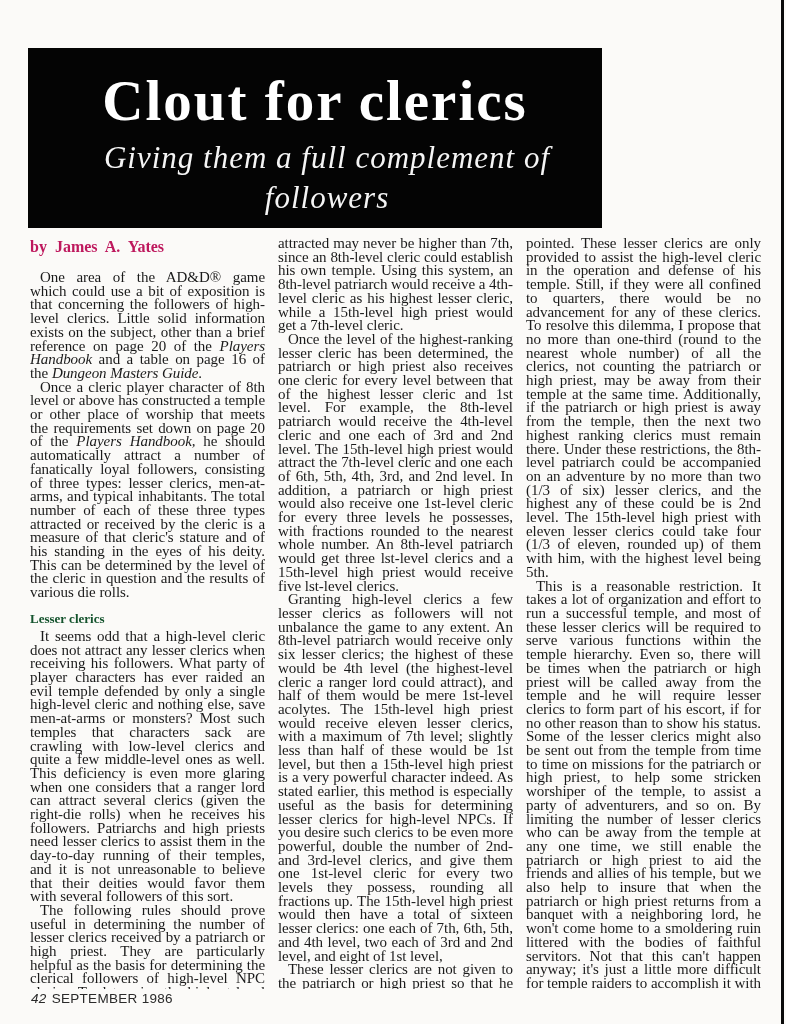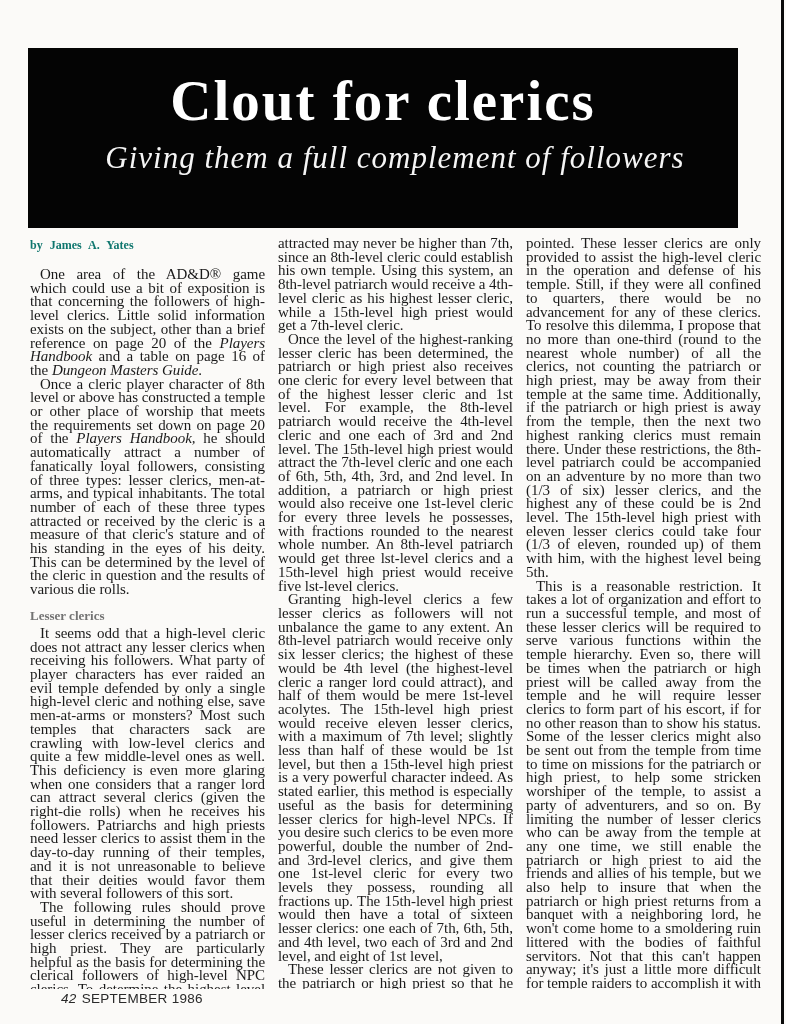--- a/index.html
+++ b/index.html
@@ -21,21 +21,21 @@
     left: 781px;
     top: 0;
     width: 3px;
     height: 1024px;
     background: #0a0a0a;
   }
   .banner {
     position: absolute;
     left: 28px;
     top: 48px;
-    width: 710px;
+    width: 574px;
     height: 180px;
     background: #040404;
     text-align: center;
     overflow: hidden;
   }
   .banner .title {
     margin-top: 20px;
     font-size: 57px;
     font-weight: bold;
     letter-spacing: 2px;
@@ -62,50 +62,49 @@
     display: flex;
     gap: 13px;
     overflow: hidden;
   }
   .col {
     flex: 1 1 0;
     min-width: 0;
   }
   .byline {
     font-weight: bold;
-    font-size: 12px;
+    font-size: 16px;
     word-spacing: 4px;
     margin: 1px 0 15px 0;
-    color: #0f766e;
+    color: #be185d;
   }
   .para {
     margin: 0;
     font-size: 15px;
     line-height: 13.7px;
     text-align: justify;
     letter-spacing: -0.05px;
     color: #1a1a1a;
   }
   .para.indent { text-indent: 10px; }
   .para .it { font-style: italic; }
   .col-heading {
     font-weight: bold;
     font-size: 13px;
     margin: 11px 0 3px 0;
-    color: #737373;
+    color: #14532d;
   }
   .footer {
     position: absolute;
     left: 31px;
     top: 991px;
     font-family: "Liberation Sans", sans-serif;
     font-size: 13.5px;
     color: #2a2a2a;
     letter-spacing: 0.3px;
-    margin-left: 30px;
   }
   .footer .pagenum {
     font-style: italic;
     margin-right: 5px;
   }
 </style>
 </head>
 <body>
 
 <div class="page">

